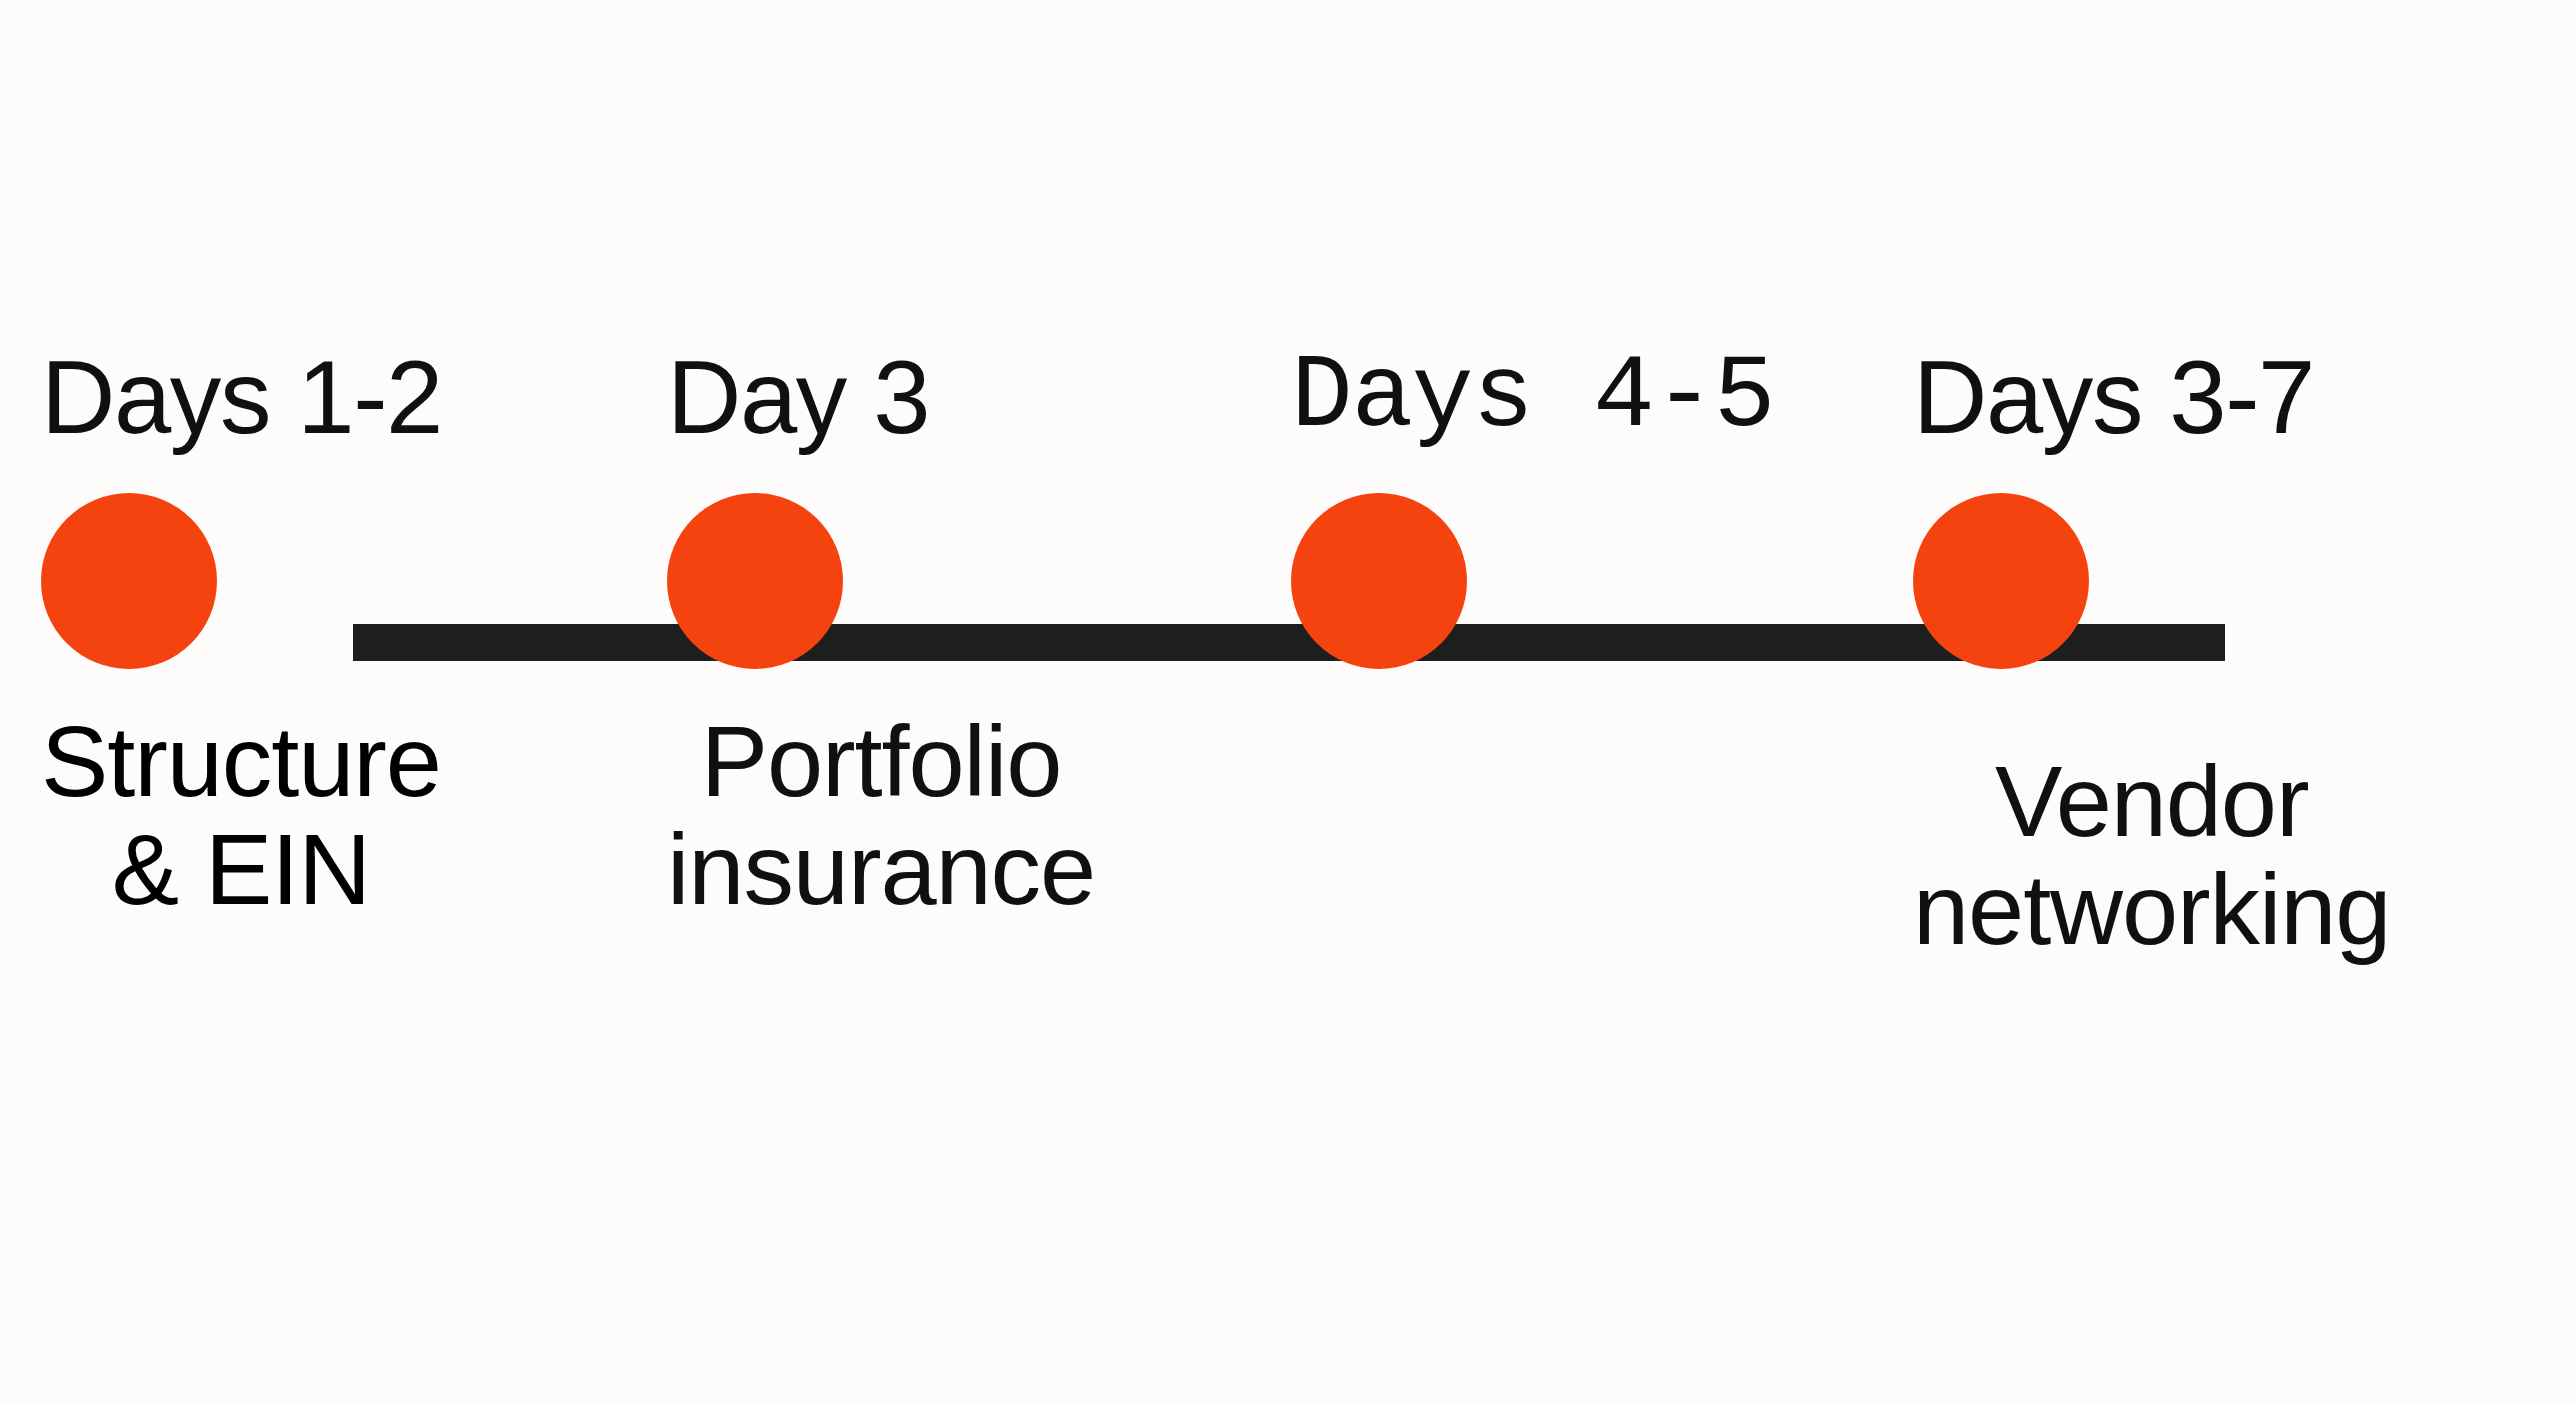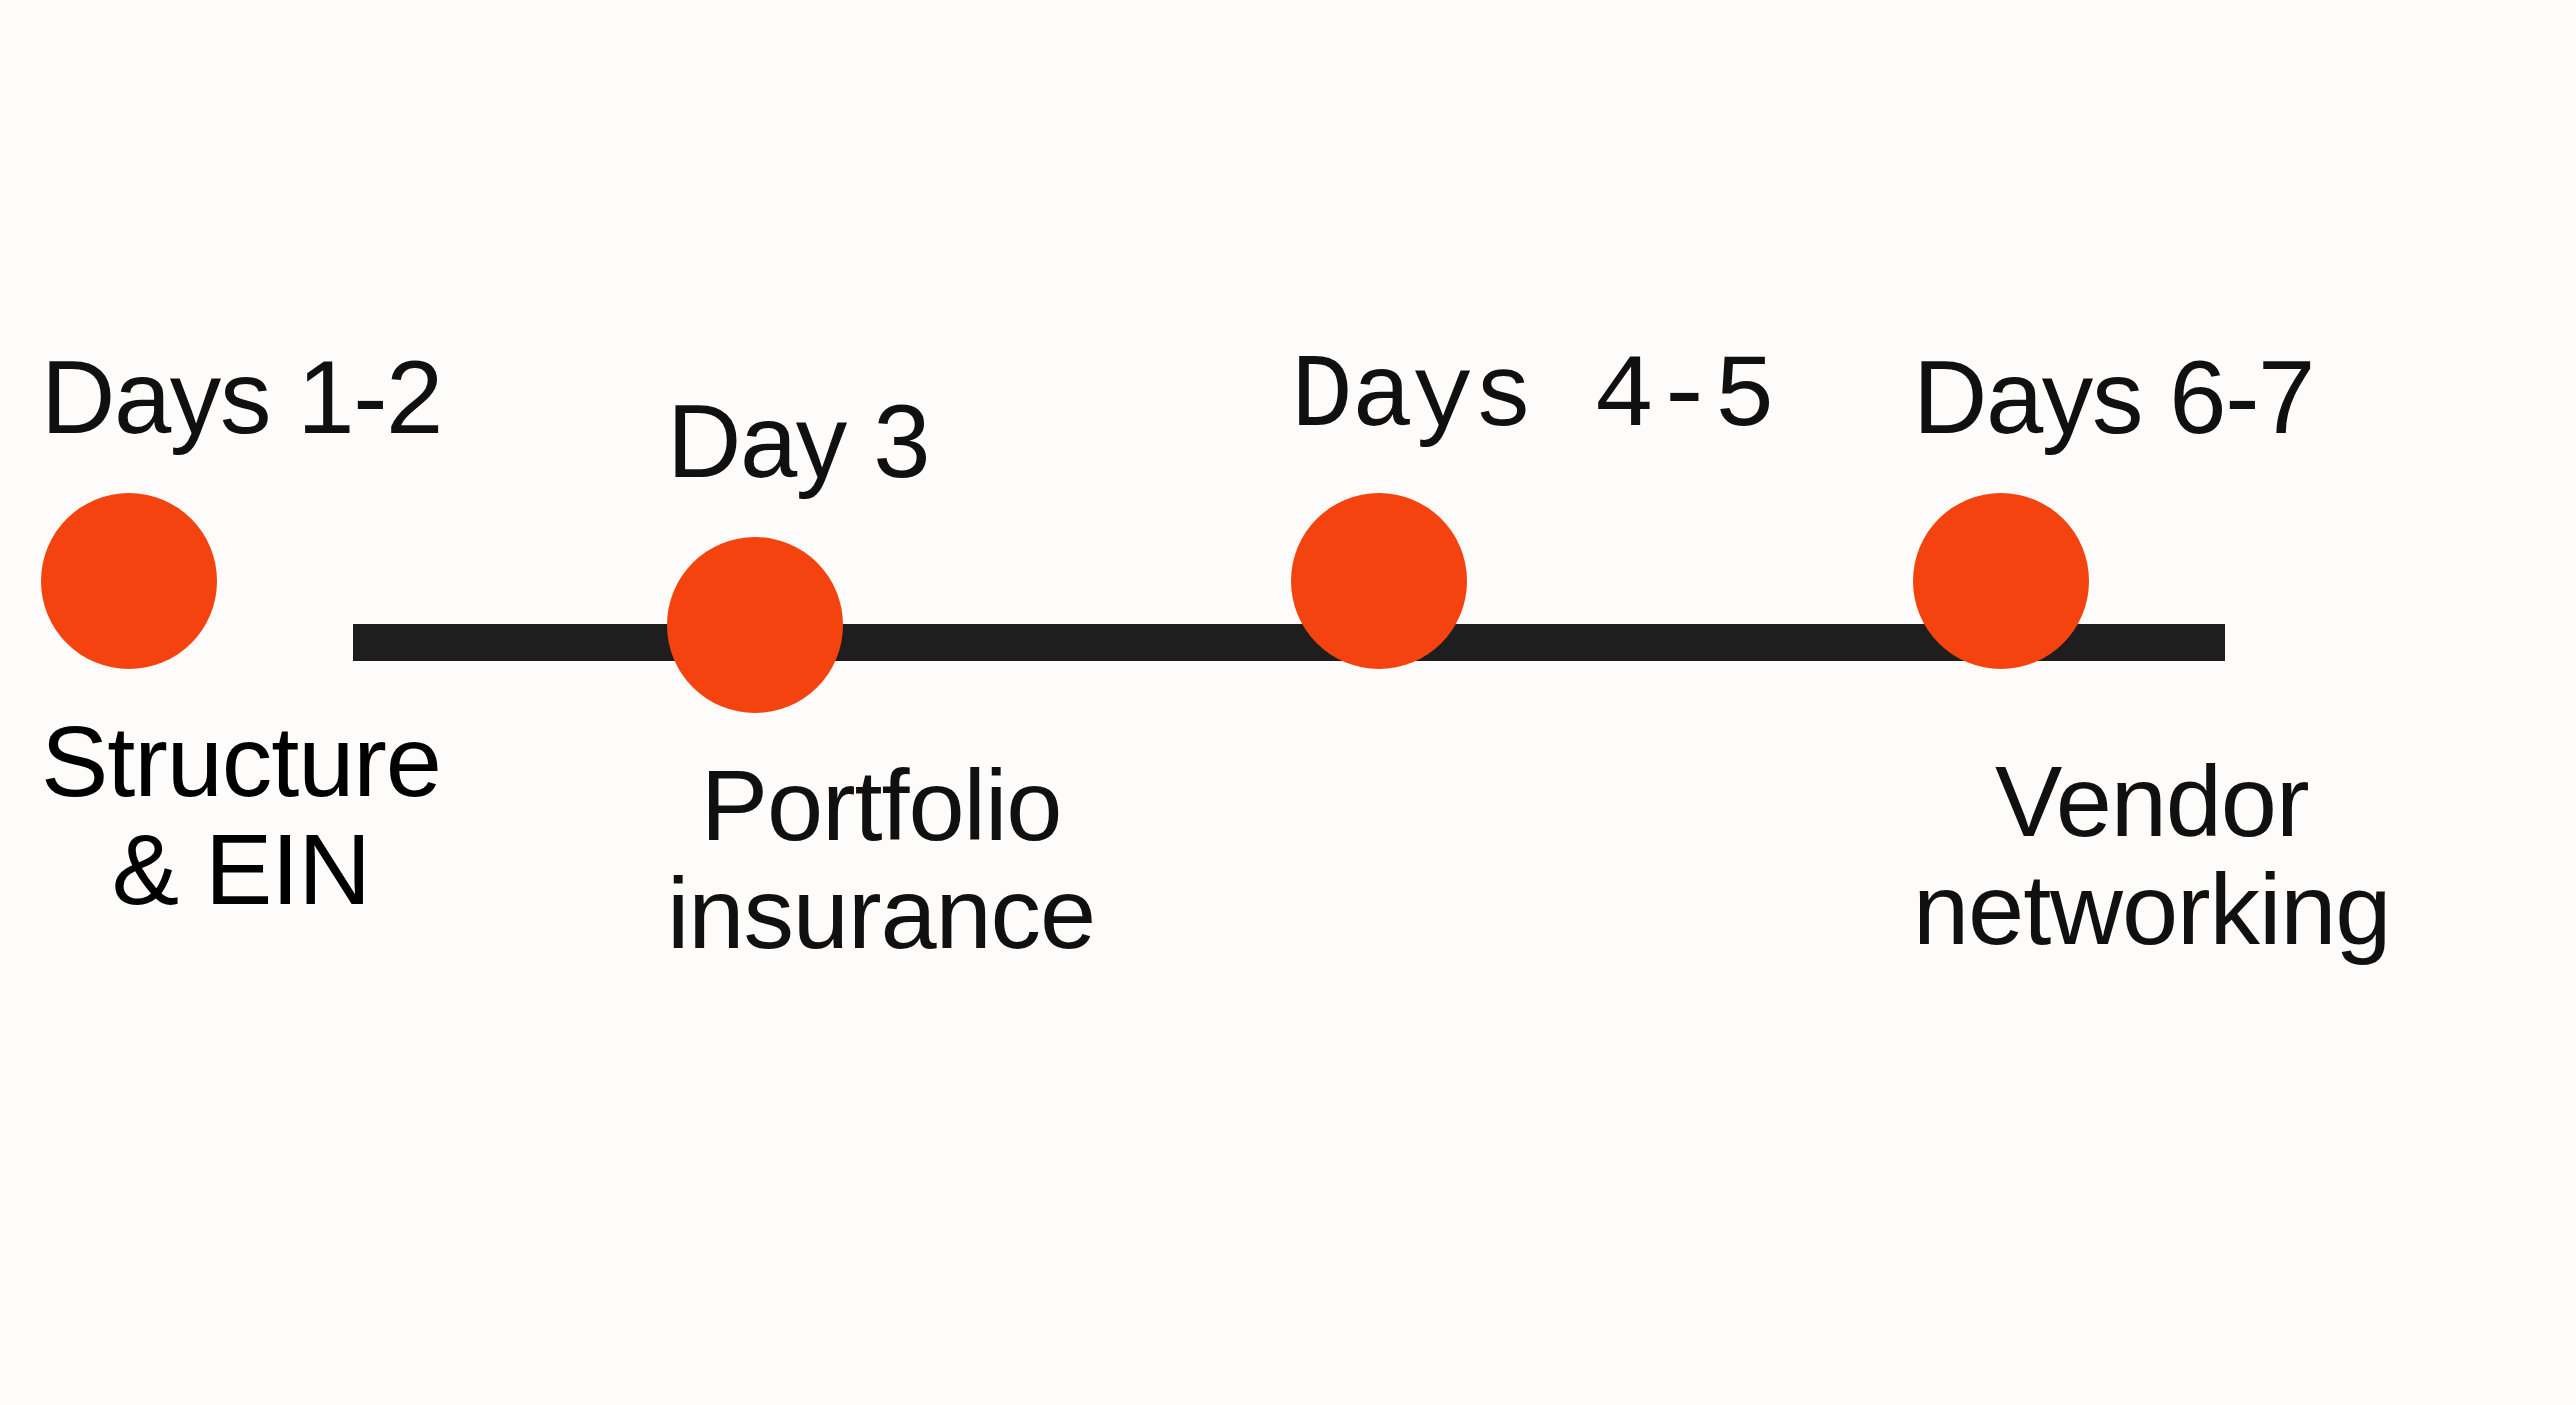--- a/index.html
+++ b/index.html
@@ -82,21 +82,21 @@
     line-height: 108px;
     font-weight: 400;
     color: #101010;
     letter-spacing: -1.1px;
     text-align: center;
     white-space: pre-line;
   }
 
   
   .node-1 { left: 353px; }
-  .node-2 { left: 979px; margin-top: 44px; }
+  .node-2 { left: 979px; }
   .node-3 { left: 1603px; font-family: Liberation Mono, monospace; }
   .node-4 { left: 2225px; }
 </style>
 </head>
 <body style="background: rgb(253, 252, 250);">
 
 <div id="timeline-figure" style="background: rgb(253, 252, 250);">
 
   <div class="connector-line" style="background: rgb(30, 30, 30);"></div>
 
@@ -121,21 +121,21 @@
     </div>
 
     <div class="timeline-node node-3">
       <div class="node-period" style="color: rgb(16, 16, 16);">Days 4-5</div>
       <div class="node-dot-wrap">
         <div class="node-dot" style="background: rgb(244, 67, 15);"></div>
       </div>
     </div>
 
     <div class="timeline-node node-4">
-      <div class="node-period" style="color: rgb(16, 16, 16);">Days 6-7</div>
+      <div class="node-period" style="color: rgb(16, 16, 16);">Days 3-7</div>
       <div class="node-dot-wrap">
         <div class="node-dot" style="background: rgb(244, 67, 15);"></div>
       </div>
       <div class="node-label" style="color: rgb(16, 16, 16); margin-top: 40px;">Vendor
 networking</div>
     </div>
 
   </div>
 </div>
 

